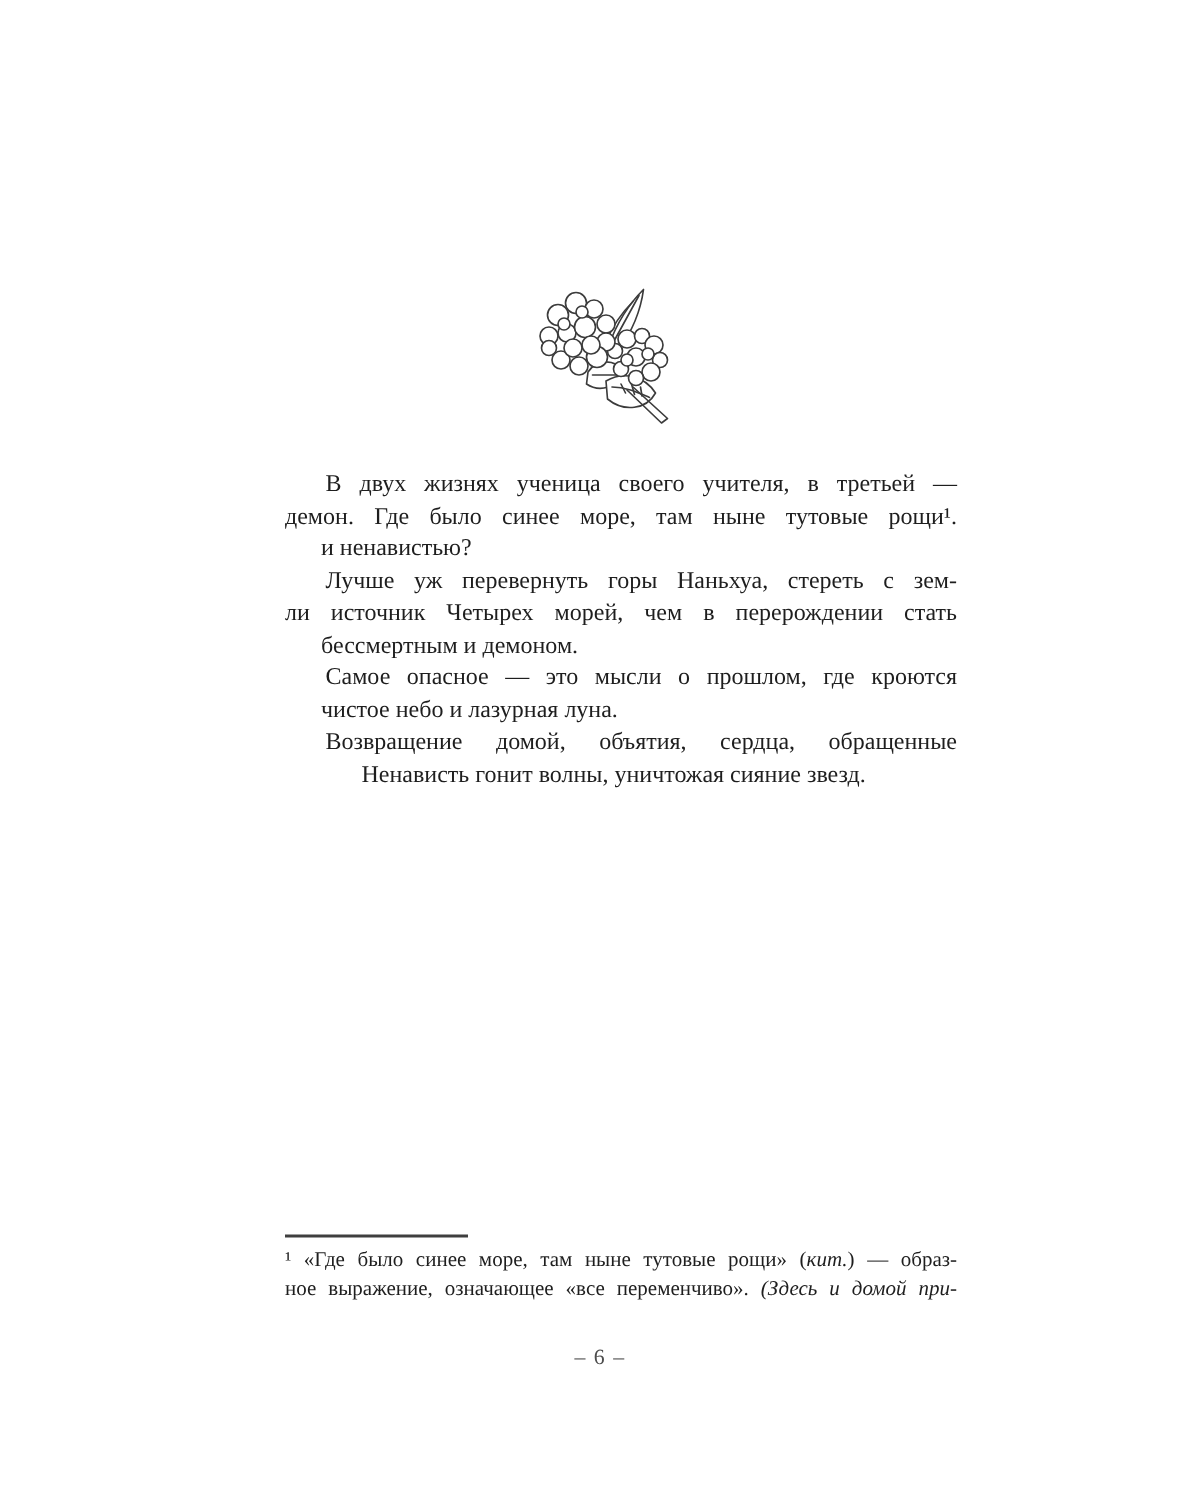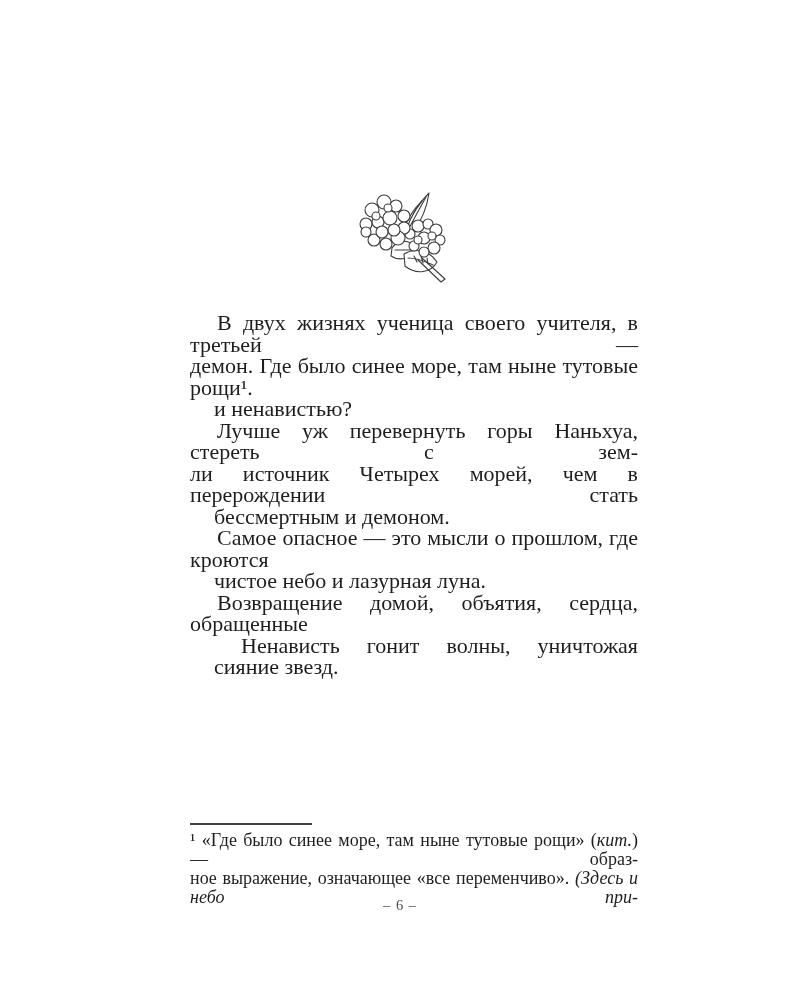--- a/index.html
+++ b/index.html
@@ -18,21 +18,21 @@
     top: 177px;
     width: 105px;
     height: 110px;
   }
   .illustration svg { width: 100%; height: 100%; }
   .body-text {
     position: absolute;
     left: 190px;
     top: 312px;
     width: 448px;
-    font-size: 22px;
+    font-size: 16px;
     line-height: 21.5px;
   }
   .line {
     text-align: justify;
     text-align-last: justify;
   }
   .line.last { text-align-last: left; margin-left: 24px; }
   .line.first { text-indent: 27px; }
   .footnote-rule {
     position: absolute;
@@ -40,21 +40,21 @@
     top: 823px;
     width: 122px;
     height: 2px;
     background: #3f3f3f;
   }
   .footnote {
     position: absolute;
     left: 190px;
     top: 831px;
     width: 448px;
-    font-size: 18px;
+    font-size: 14px;
     line-height: 19px;
   }
   .footnote .line.last { text-align-last: left; }
   .it { font-style: italic; }
   .page-number {
     position: absolute;
     left: 0;
     top: 897px;
     width: 800px;
     text-align: center;
@@ -125,18 +125,18 @@
       <div class="line first">Самое опасное — это мысли о прошлом, где кроются</div>
       <div class="line last">чистое небо и лазурная луна.</div>
       <div class="line first">Возвращение домой, объятия, сердца, обращенные</div>
       <div class="line first last">Ненависть гонит волны, уничтожая сияние звезд.</div>
     </div>
 
   <div class="footnote-rule"></div>
 
   <div class="footnote">
       <div class="line"><span>¹ «Где было синее море, там ныне тутовые рощи» (</span><span class="it">кит.</span><span>) — образ-</span></div>
-      <div class="line"><span>ное выражение, означающее «все переменчиво». </span><span class="it">(Здесь и небо при-</span></div>
+      <div class="line"><span>ное выражение, означающее «все переменчиво». </span><span class="it">(Здесь и домой при-</span></div>
     </div>
 
   <div class="page-number">– 6 –</div>
 
 </div>
 
 </body></html>

